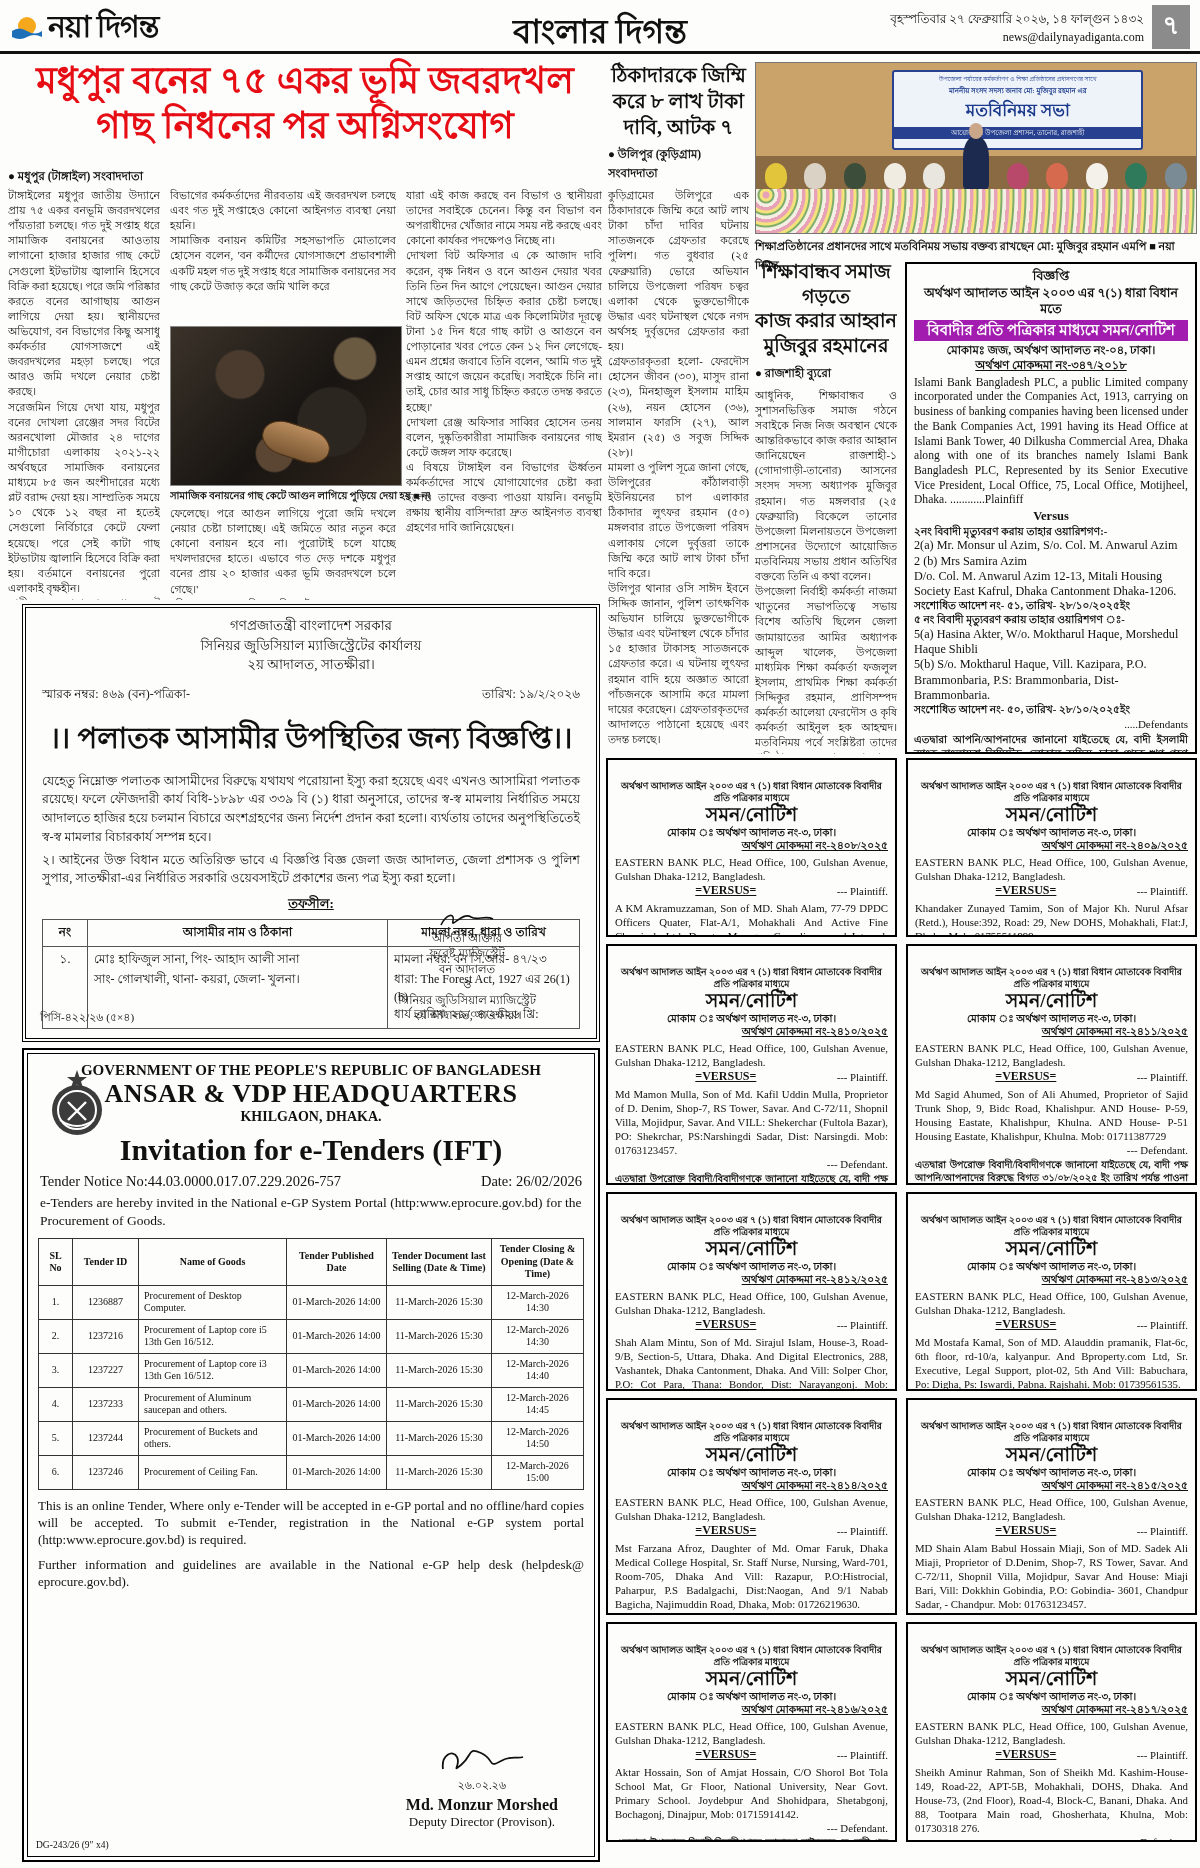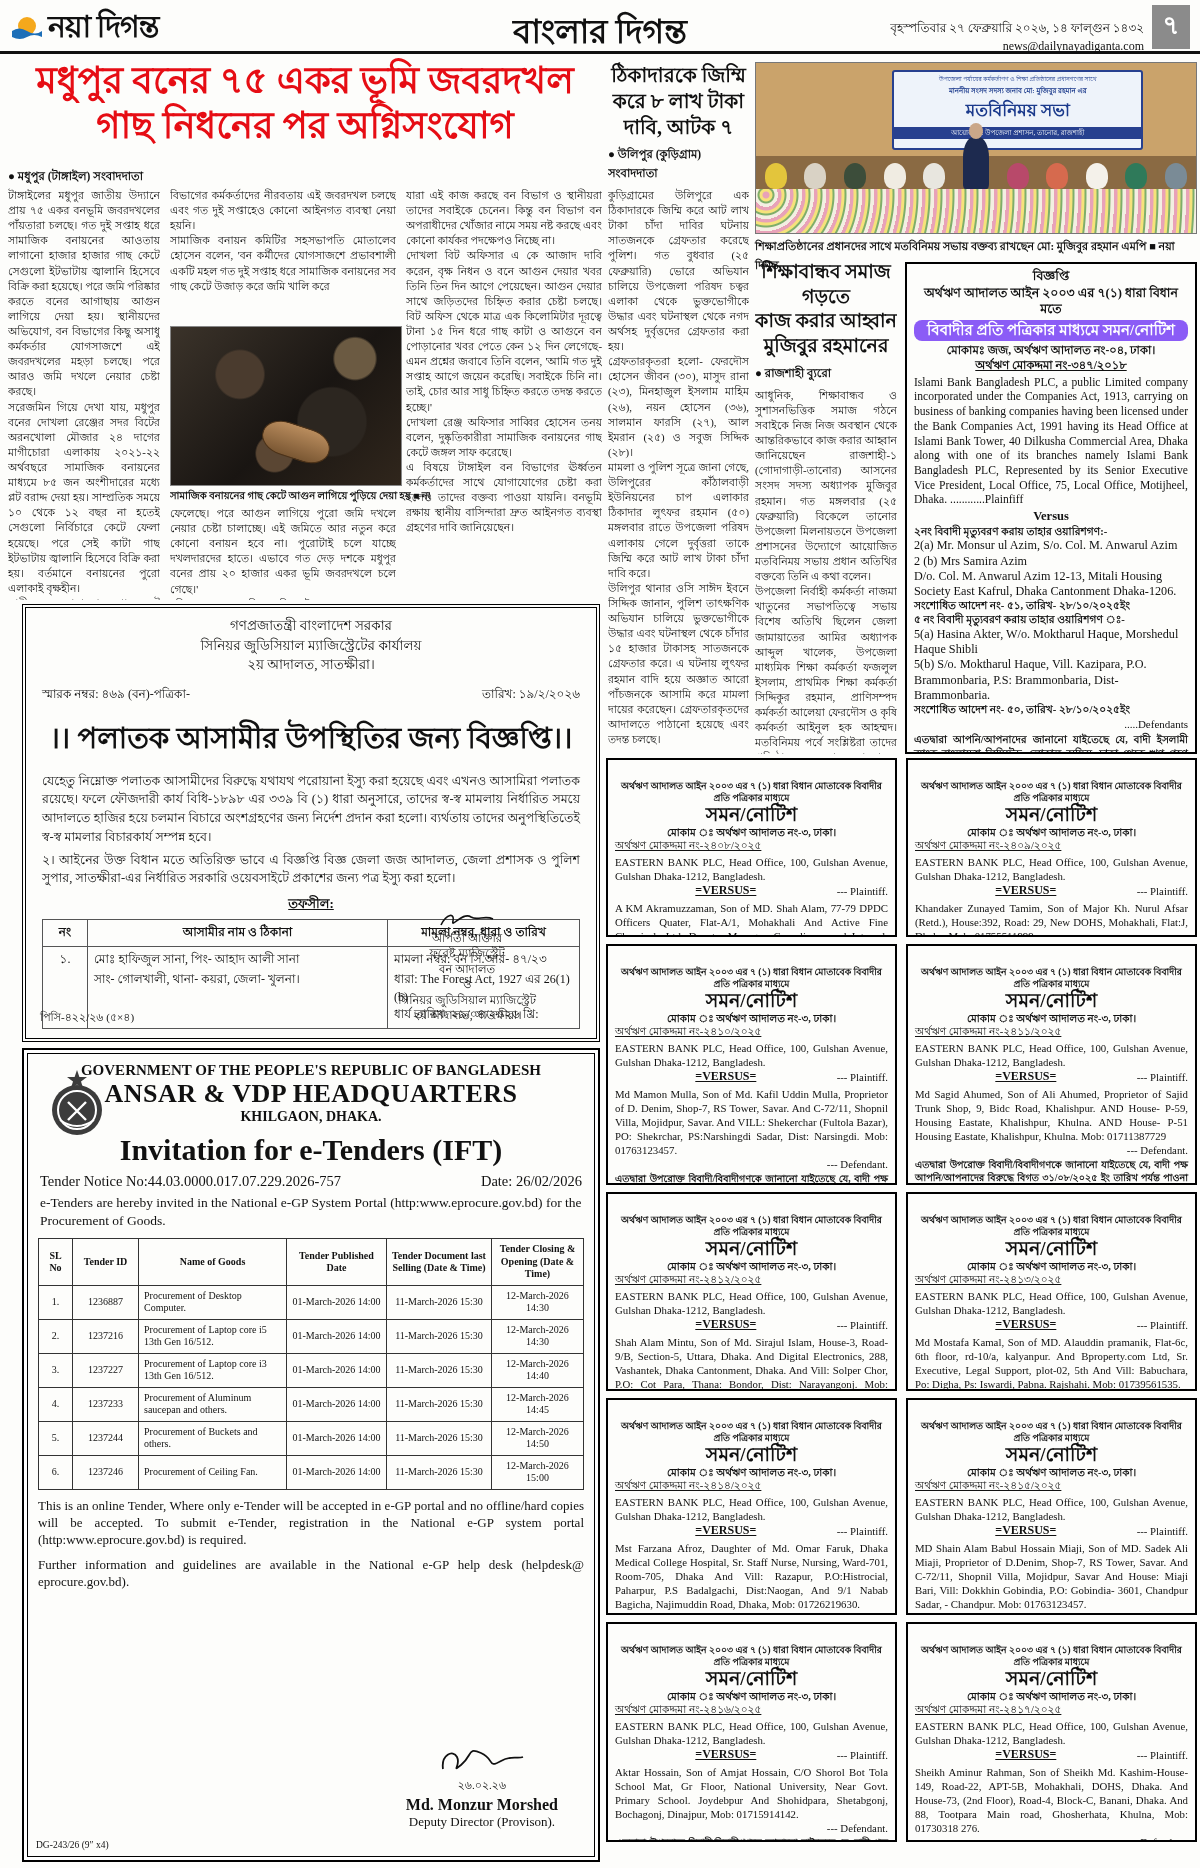--- a/index.html
+++ b/index.html
@@ -5,21 +5,21 @@
   html,body{margin:0;padding:0;background:#e9e9e9;}
   .page{position:relative;width:1200px;height:1868px;margin:0 auto;background:#fdfdfb;
         font-family:"Liberation Serif","DejaVu Sans",serif;color:#111;overflow:hidden;}
   [data-name]{box-sizing:border-box;}
   
   .masthead{position:absolute;left:0;top:0;width:1200px;height:54px;border-bottom:3px solid #111;padding-left:43px;}
   .logo{position:absolute;left:10px;top:6px;height:44px;display:flex;align-items:center;gap:4px;}
   .logo-text{font-size:30px;font-weight:800;font-family:"Liberation Serif",serif;letter-spacing:-1px;}
   .masthead-title{position:absolute;left:400px;top:6px;width:400px;text-align:center;
                   font-size:33px;font-weight:800;}
-  .issue-info{position:absolute;right:56px;top:19px;text-align:right;font-size:12px;line-height:1.5;}
+  .issue-info{position:absolute;right:56px;top:10px;text-align:right;font-size:12px;line-height:1.5;}
   .page-no{position:absolute;right:10px;top:5px;width:38px;height:44px;background:#8b8b8b;color:#fff;
            font-size:26px;font-weight:700;display:flex;align-items:center;justify-content:center;}
   
   .lead-headline{position:absolute;left:8px;top:58px;width:594px;text-align:center;color:#e60d14;
                  font-weight:800;line-height:1.22;}
   .lead-headline div{font-size:37px;white-space:nowrap;overflow:hidden;}
   .article-body{font-size:10.8px;line-height:1.4;text-align:justify;white-space:pre-line;overflow:hidden;}
   .byline{font-size:11.5px;font-weight:700;}
   .lead-wrap{position:absolute;left:8px;top:168px;width:594px;height:434px;}
   .lead-col{position:absolute;}
@@ -53,21 +53,21 @@
   .meeting-caption{position:absolute;left:755px;top:238px;width:442px;font-size:11px;font-weight:700;}
   
   .education{position:absolute;left:755px;top:260px;width:142px;height:494px;overflow:hidden;}
   .education h2{font-size:19px;}
   
   .islami{position:absolute;left:905px;top:262px;width:292px;height:492px;border:2px solid #000;
           padding:4px 7px;overflow:hidden;font-size:11px;line-height:1.32;}
   .islami .c{text-align:center;}
   .islami .t1{font-weight:700;font-size:12.5px;}
   .islami .t2{font-weight:700;font-size:12.5px;}
-  .islami .bar{background:#8b5cf6;color:#fff;font-weight:800;font-size:15px;text-align:center;padding:1px 0;margin:2px 0;border-radius:8px;}
+  .islami .bar{background:#a21caf;color:#fff;font-weight:800;font-size:15px;text-align:center;padding:1px 0;margin:2px 0;}
   .islami .t3{font-weight:700;font-size:11.5px;}
   .islami .t4{font-weight:800;font-size:11.5px;text-decoration:underline;margin-bottom:2px;}
   .iline-en{font-size:12.2px;line-height:1.25;}
   .iline-bn{font-size:10.6px;font-weight:700;line-height:1.3;}
   .islami .en-par{font-size:11.6px;text-align:justify;line-height:1.27;}
   .islami .marks{text-align:right;font-size:11px;}
   .islami .versus{text-align:center;font-weight:800;font-size:12.5px;}
   .islami .bn-par{font-size:10.2px;font-weight:600;text-align:justify;line-height:1.33;margin-top:2px;}
   
   .fugitive{position:absolute;left:22px;top:604px;width:578px;height:438px;border:4px double #000;
@@ -104,21 +104,21 @@
   .tcode{position:absolute;left:12px;bottom:10px;font-size:9.5px;}
   
   .summons-col{position:absolute;top:758px;width:291px;}
   #summons-col-left{left:606px;} #summons-col-right{left:906px;}
   .sbox{border:2px solid #000;margin-bottom:7px;padding:20px 7px;overflow:hidden;line-height:1.3;}
   .sbox:nth-child(1){height:179px;} .sbox:nth-child(2){height:241px;}
   .sbox:nth-child(3){height:199px;} .sbox:nth-child(4){height:217px;} .sbox:nth-child(5){height:220px;}
   .sbox .l1{font-size:9.3px;text-align:center;font-weight:600;}
   .sbox .tt{font-size:19px;font-weight:800;text-align:center;line-height:1.15;}
   .sbox .l2{font-size:10.3px;text-align:center;font-weight:600;}
-  .sbox .l3{font-size:10.6px;text-align:left;font-weight:400;text-decoration:underline;margin-bottom:2px;}
+  .sbox .l3{font-size:10.6px;text-align:right;font-weight:700;text-decoration:underline;margin-bottom:2px;}
   .sbox .pl{font-size:10.8px;font-family:"Liberation Serif",serif;text-align:justify;}
   .sbox .vrow{display:flex;justify-content:space-between;align-items:center;font-size:10.8px;}
   .sbox .vs{font-weight:800;text-decoration:underline;font-size:12px;}
   .sbox .def{font-size:10.8px;text-align:justify;margin-top:2px;}
   .sbox .dmark{text-align:right;font-size:10.8px;}
   .sbox .bd{font-size:9.6px;font-weight:600;text-align:justify;line-height:1.33;margin-top:2px;}
   .sig-svg{display:block;margin:0 auto;}
 </style>
 </head>
 <body>

